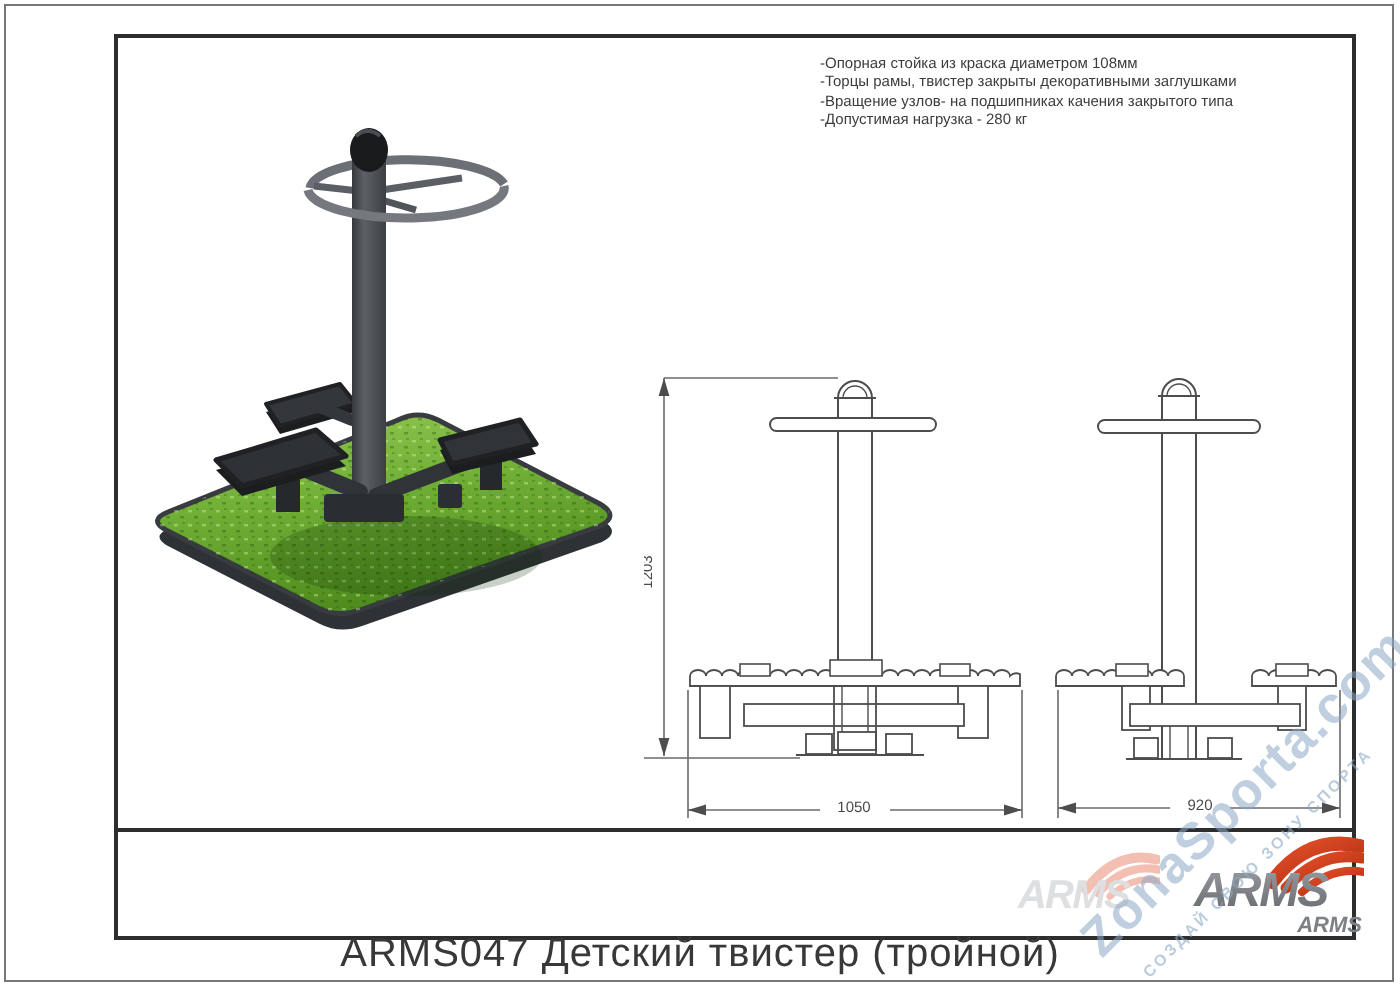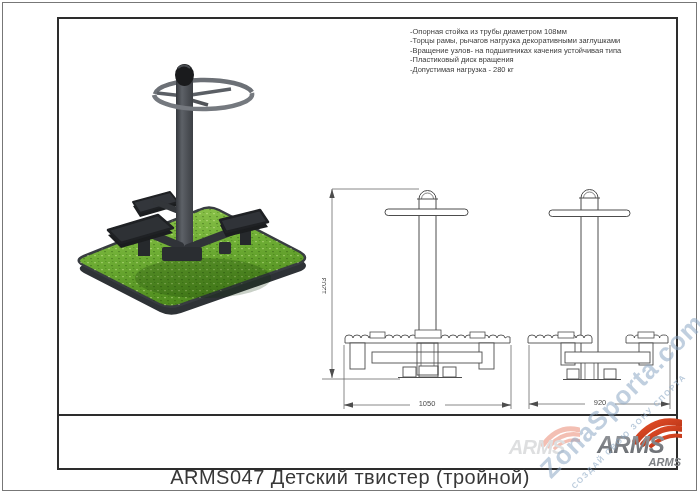--- a/index.html
+++ b/index.html
@@ -37,24 +37,23 @@
 </style>
 </head>
 <body>
 
 <div class="page">
   <div class="outer-border"></div>
   <div class="frame"></div>
   <div class="title-strip"></div>
 
   <div class="spec-block">
-    <div class="spec-line">-Опорная стойка из трубы диаметром 108мм</div>
-    <div class="spec-line">-Торцы рамы, рычагов нагрузка декоративными заглушками</div>
-    <div class="spec-line">-Вращение узлов- на подшипниках качения устойчивая типа</div>
-    <div class="spec-line">-Пластиковый диск вращения</div>
+    <div class="spec-line">-Опорная стойка из краска диаметром 108мм</div>
+    <div class="spec-line">-Торцы рамы, твистер закрыты декоративными заглушками</div>
+    <div class="spec-line">-Вращение узлов- на подшипниках качения закрытого типа</div>
     <div class="spec-line">-Допустимая нагрузка - 280 кг</div>
   </div>
 
   <svg class="render3d" width="272" height="290" viewBox="0 0 272 290">
     <defs>
       <linearGradient id="grassG" x1="0" y1="0" x2="0.3" y2="1">
         <stop offset="0" stop-color="#94c851"></stop>
         <stop offset="0.5" stop-color="#6fae35"></stop>
         <stop offset="1" stop-color="#4f8c1e"></stop>
       </linearGradient>

